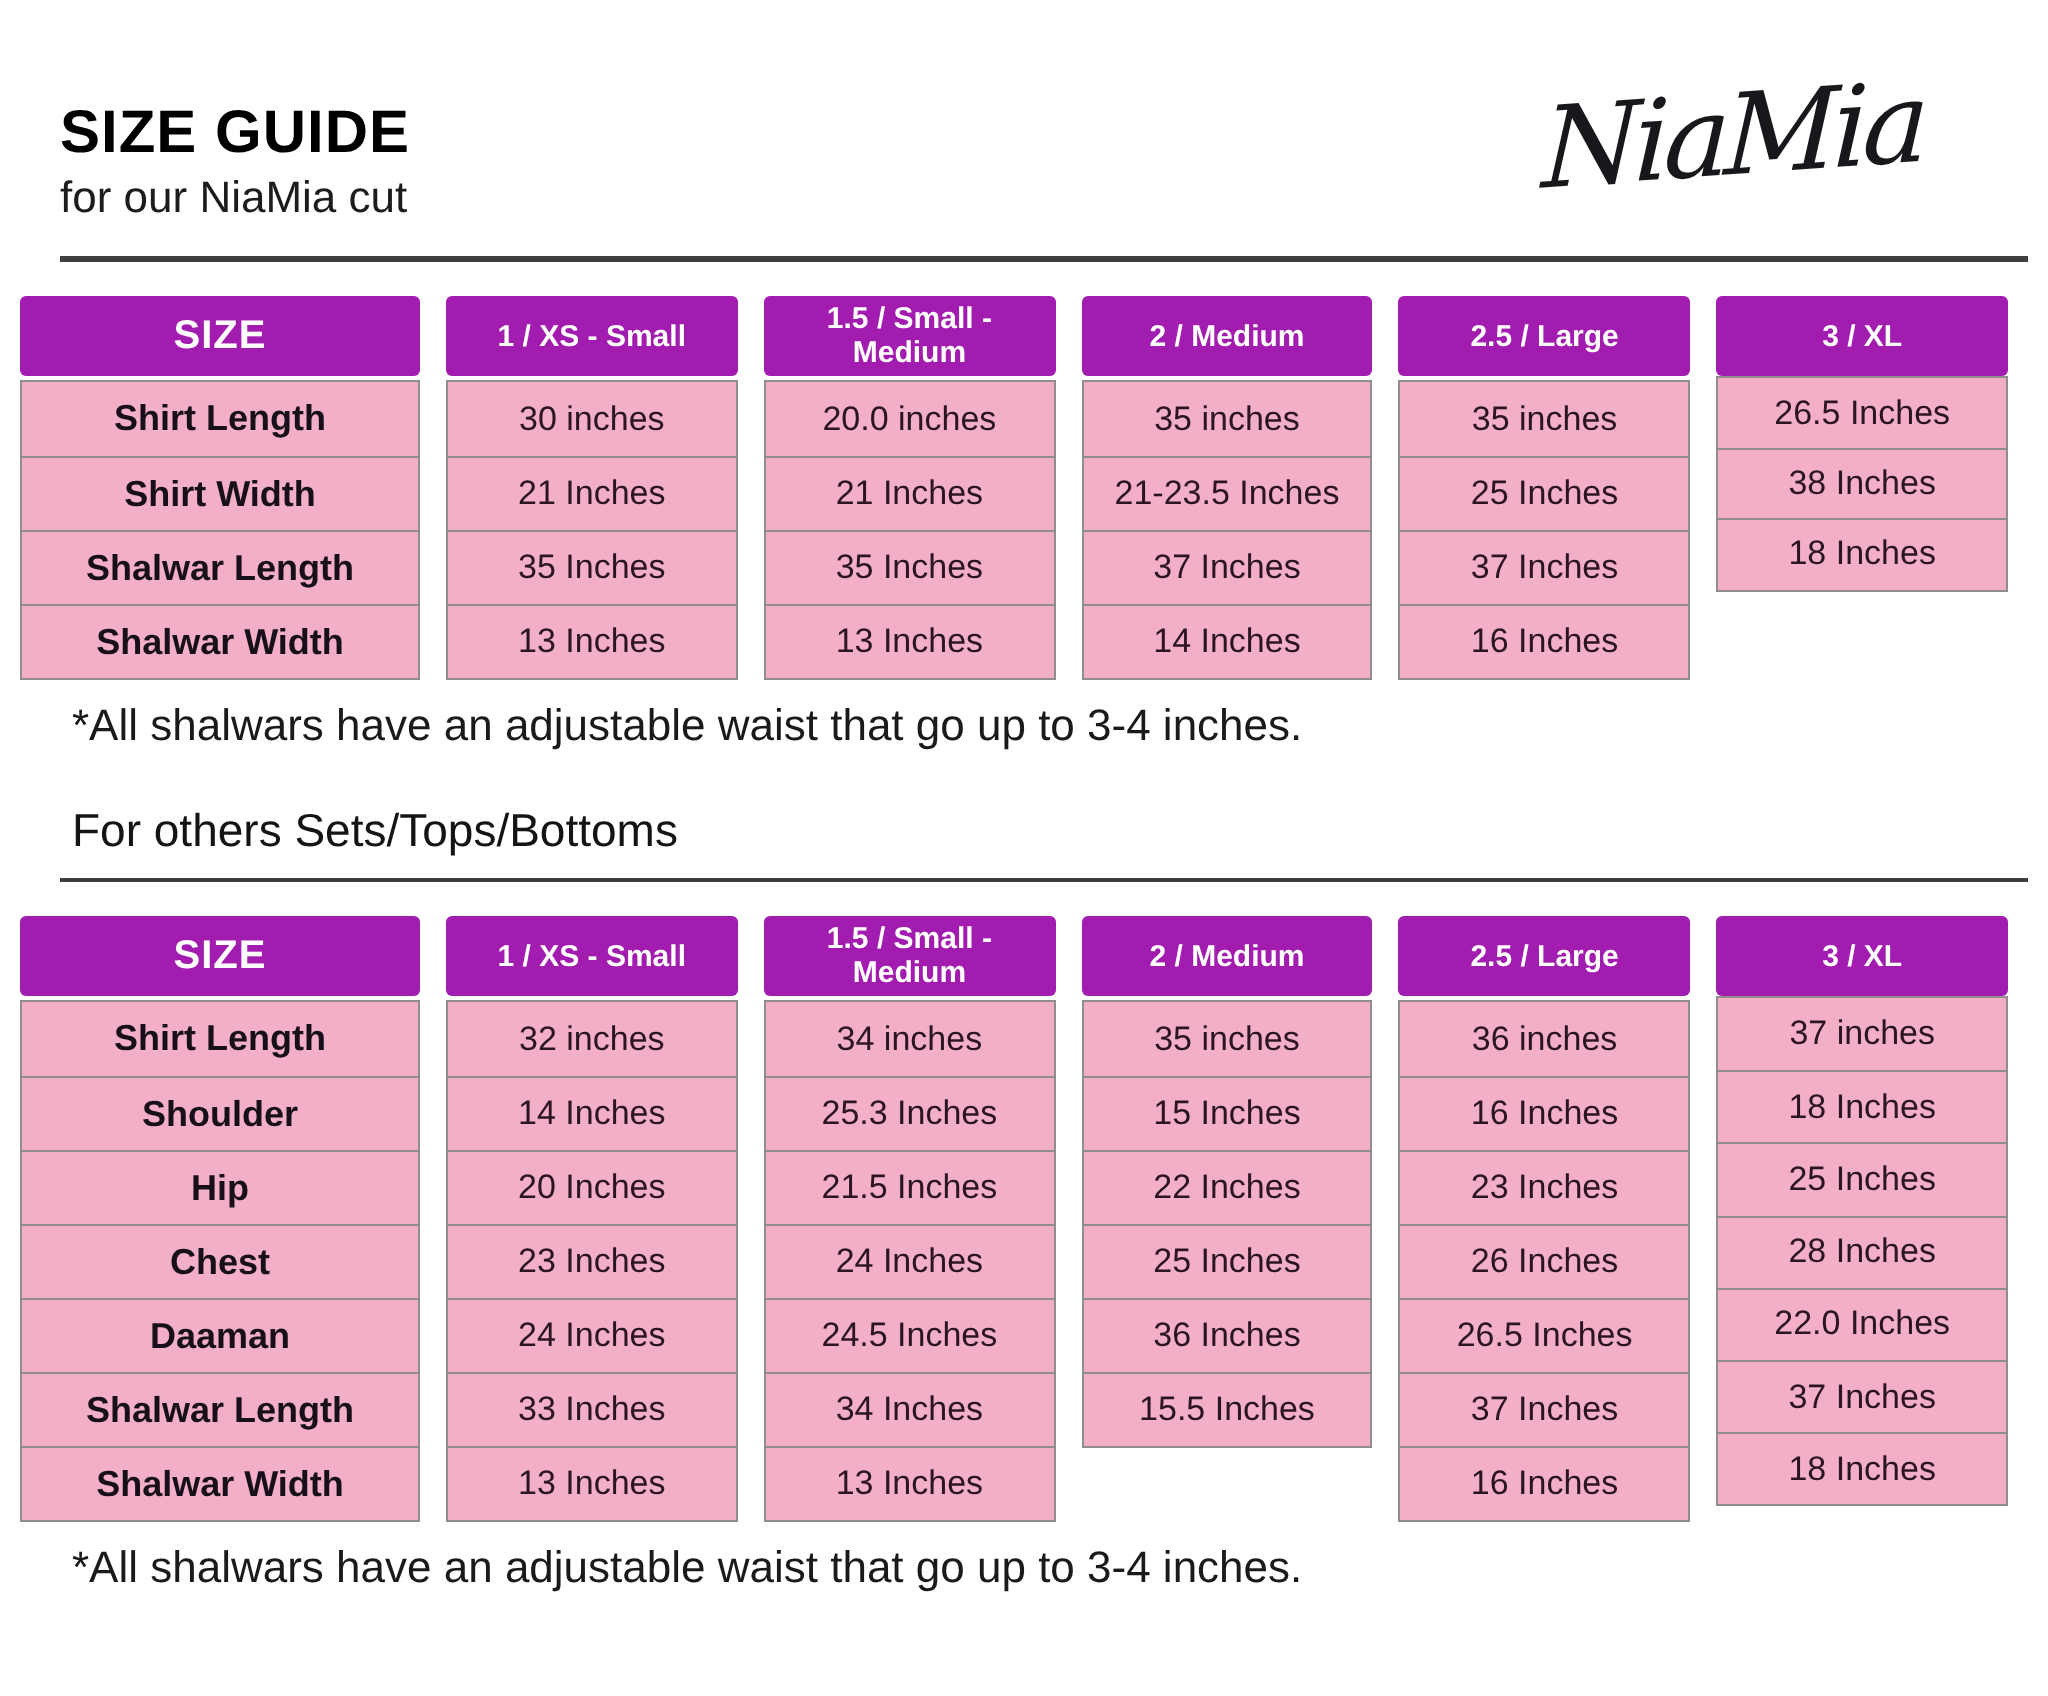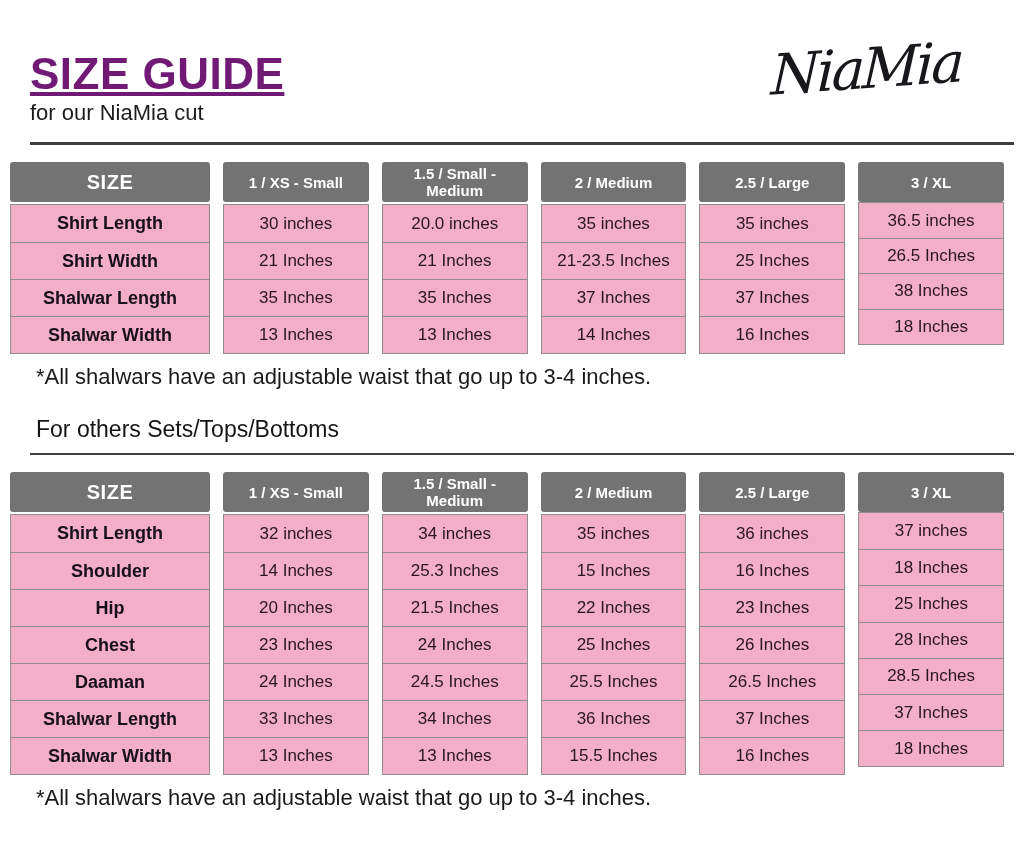--- a/index.html
+++ b/index.html
@@ -14,22 +14,22 @@
   .page { position: relative; width: 1024px; height: 848px; }
 
   
   .top {
     display: flex; justify-content: space-between; align-items: flex-start;
     padding: 28px 48px 0 30px;
   }
   .title-wrap { padding-top: 24px; }
   h1.page-title {
     margin: 0;
-    font-size: 44px; font-weight: 900; letter-spacing: 0.5px;
-    line-height: 1.0; color: #701a75; text-decoration: underline;
+    font-size: 30px; font-weight: 900; letter-spacing: 0.5px;
+    line-height: 1.0; color: #000000;
   }
   .subtitle { font-size: 22px; margin-top: 4px; color: #1c1c1c; }
   .logo {
     font-family: "DejaVu Serif", serif;
     font-style: italic; font-weight: 400;
     font-size: 56px; letter-spacing: -3px;
     transform: rotate(-4deg) skewX(-6deg);
     margin-top: 8px; margin-right: 14px;
     color: #18181c; white-space: nowrap;
   }
@@ -42,21 +42,21 @@
 
   
   .size-table {
     display: grid;
     grid-template-columns: 200px repeat(5, 1fr);
     column-gap: 13px;
     margin: 17px 20px 0 10px;
   }
   .col-block { display: flex; flex-direction: column; }
   .col-header {
-    background: #737373; color: #ffffff;
+    background: #a21caf; color: #ffffff;
     height: 40px; border-radius: 3px;
     display: flex; align-items: center; justify-content: center;
     text-align: center;
     font-weight: bold; font-size: 15px; line-height: 17px;
     padding: 0 16px;
   }
   .col-block.label-col .col-header { font-size: 20px; letter-spacing: 0.5px; }
   .col-body {
     margin-top: 2px;
     border: 1px solid #8e8e8e;
@@ -146,21 +146,20 @@
           <div class="col-body">
             <div class="cell">35 inches</div>
             <div class="cell">25 Inches</div>
             <div class="cell">37 Inches</div>
             <div class="cell">16 Inches</div>
           </div>
         </div>
         <div class="col-block">
           <div class="col-header">3 / XL</div>
           <div class="col-body">
-            <div class="cell">36.5 inches</div>
             <div class="cell">26.5 Inches</div>
             <div class="cell">38 Inches</div>
             <div class="cell">18 Inches</div>
           </div>
         </div>
       </div>
     <div class="footnote">*All shalwars have an adjustable waist that go up to 3-4 inches.</div>
   </section>
 
   <h2 class="section-heading">For others Sets/Tops/Bottoms</h2>
@@ -205,21 +204,20 @@
             <div class="cell">13 Inches</div>
           </div>
         </div>
         <div class="col-block">
           <div class="col-header">2 / Medium</div>
           <div class="col-body">
             <div class="cell">35 inches</div>
             <div class="cell">15 Inches</div>
             <div class="cell">22 Inches</div>
             <div class="cell">25 Inches</div>
-            <div class="cell">25.5 Inches</div>
             <div class="cell">36 Inches</div>
             <div class="cell">15.5 Inches</div>
           </div>
         </div>
         <div class="col-block">
           <div class="col-header">2.5 / Large</div>
           <div class="col-body">
             <div class="cell">36 inches</div>
             <div class="cell">16 Inches</div>
             <div class="cell">23 Inches</div>
@@ -229,21 +227,21 @@
             <div class="cell">16 Inches</div>
           </div>
         </div>
         <div class="col-block">
           <div class="col-header">3 / XL</div>
           <div class="col-body">
             <div class="cell">37 inches</div>
             <div class="cell">18 Inches</div>
             <div class="cell">25 Inches</div>
             <div class="cell">28 Inches</div>
-            <div class="cell">28.5 Inches</div>
+            <div class="cell">22.0 Inches</div>
             <div class="cell">37 Inches</div>
             <div class="cell">18 Inches</div>
           </div>
         </div>
       </div>
     <div class="footnote">*All shalwars have an adjustable waist that go up to 3-4 inches.</div>
   </section>
 
 </div>
 

